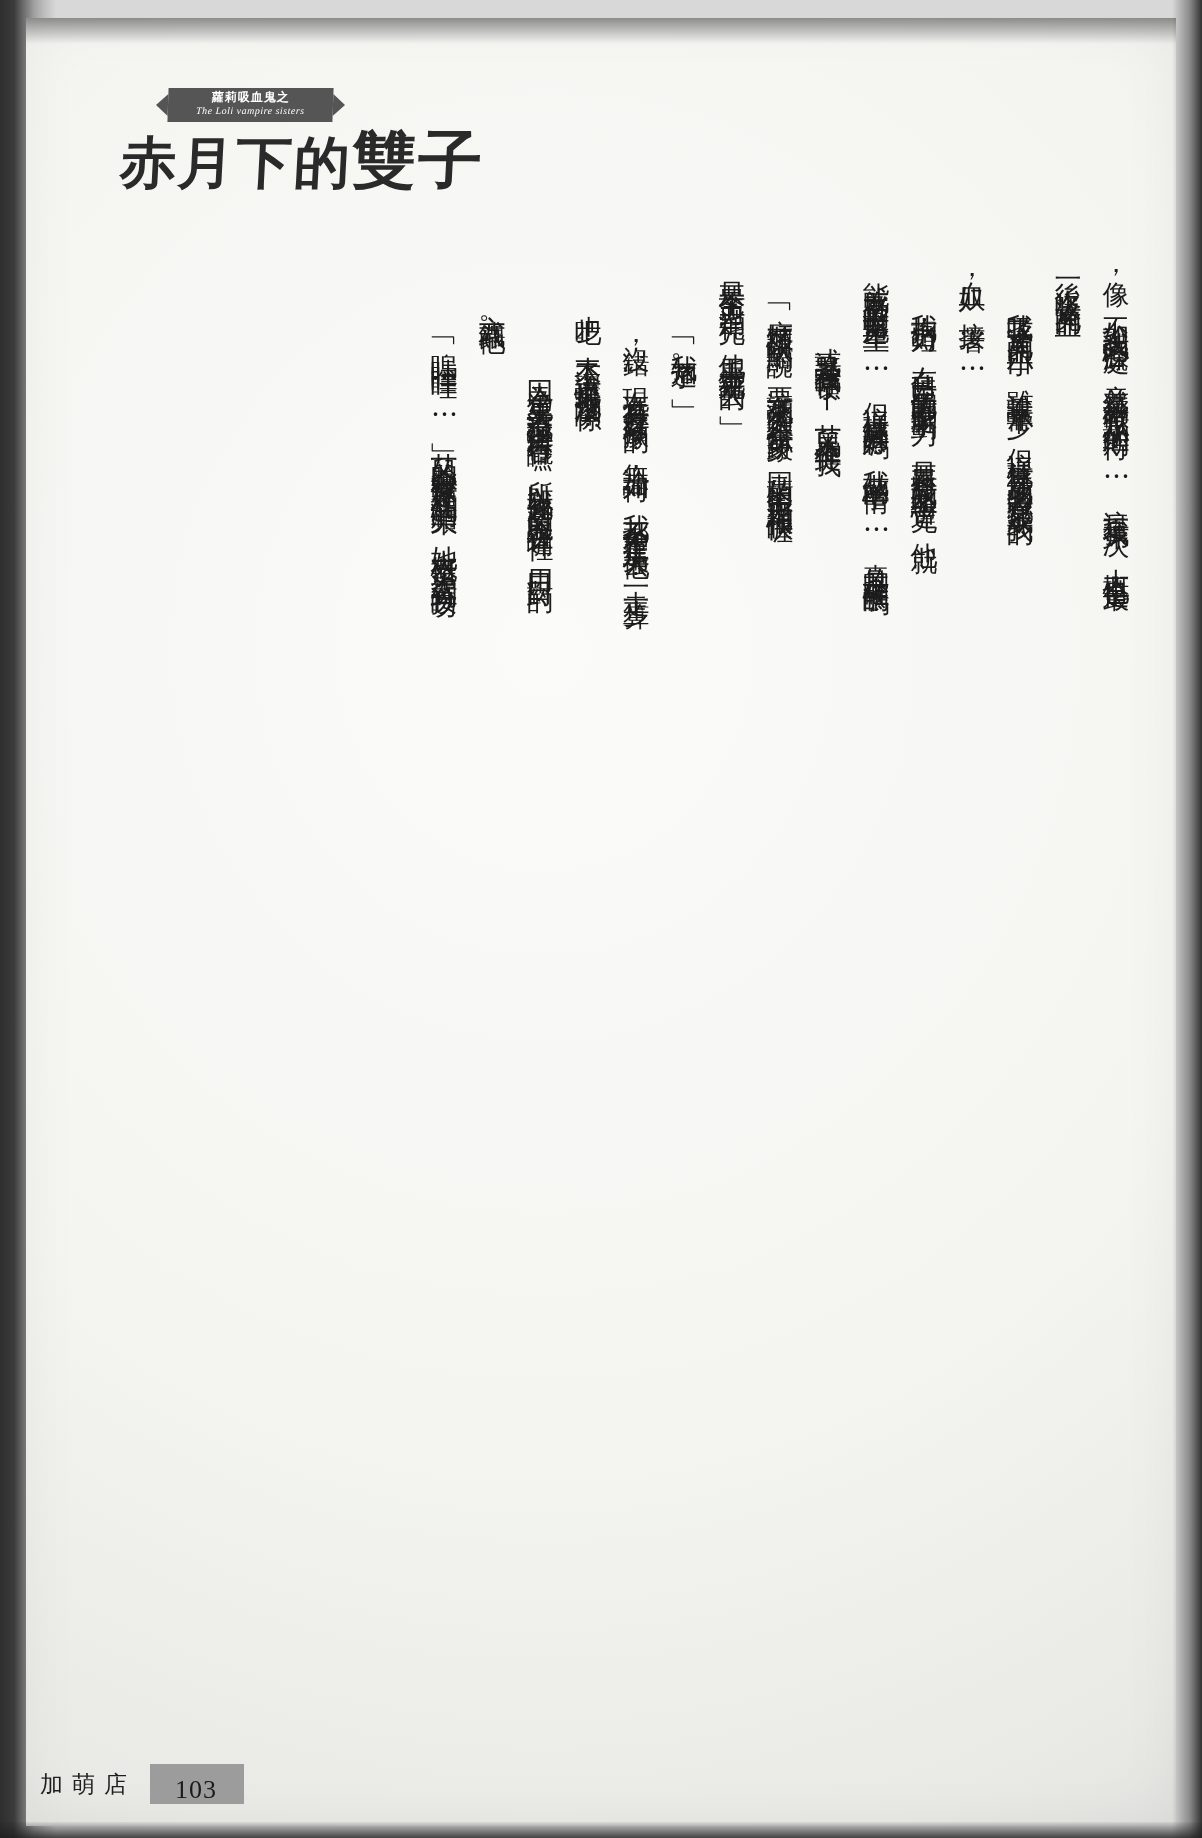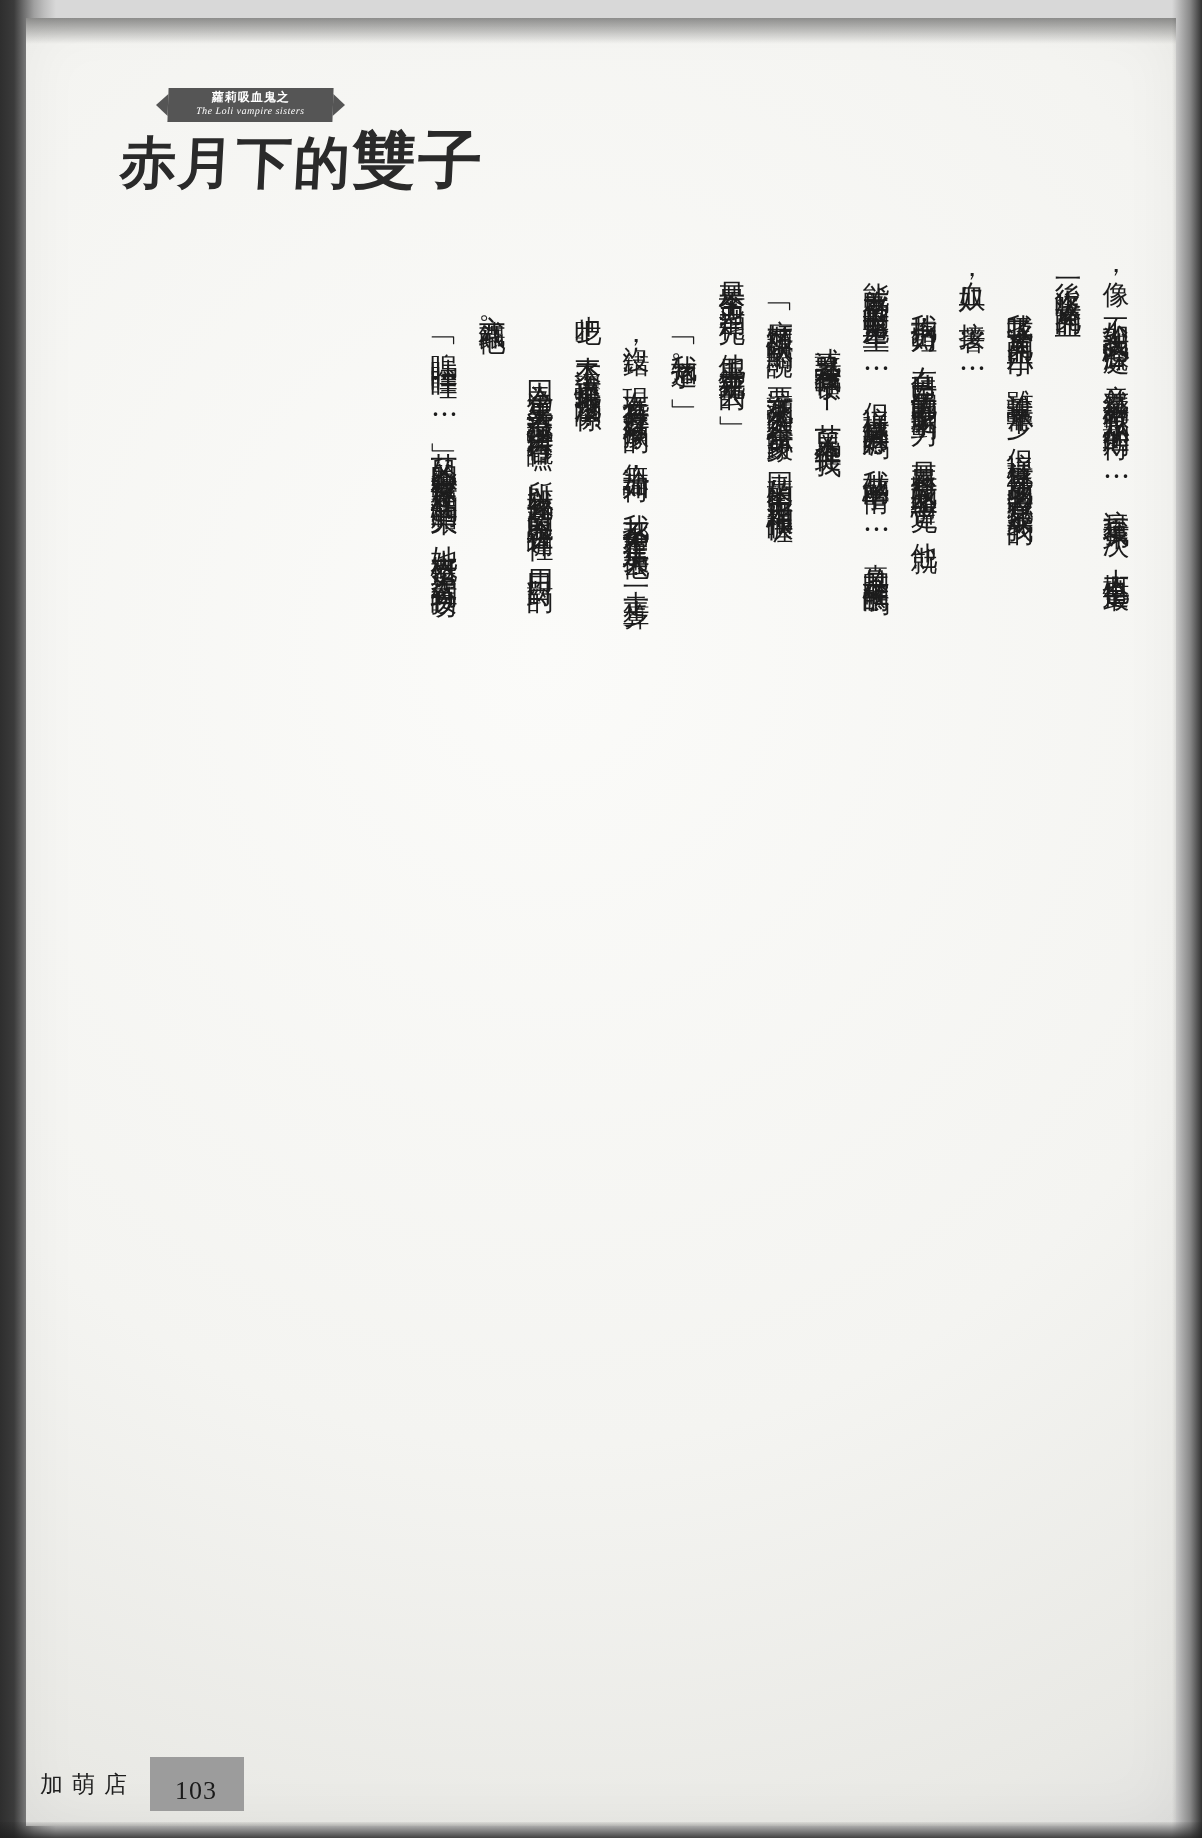--- a/index.html
+++ b/index.html
@@ -154,38 +154,37 @@
   .col.indent2 {
     padding-top: 68px;
   }
 
   
   .footer {
     position: absolute;
     left: 30px;
     bottom: 34px;
     display: flex;
-    align-items: center;
     height: 40px;
   }
   .footer-brand {
     font-family: "DejaVu Serif", serif;
     font-size: 23px;
     letter-spacing: 9px;
     color: #1e1e1e;
     padding: 0 14px 0 10px;
     line-height: 40px;
   }
   .footer-page {
     background: #9c9c9c;
     color: #1b1b1b;
     font-family: "Liberation Serif", serif;
     font-size: 26px;
     line-height: 40px;
-    padding: 14px 18px 0 16px;
+    padding: 6px 18px 0 16px;
     letter-spacing: 1px;
     min-width: 60px;
     text-align: center;
   }
 </style>
 </head>
 <body>
 
 <div id="page">
   <div class="scan-bg"></div>

